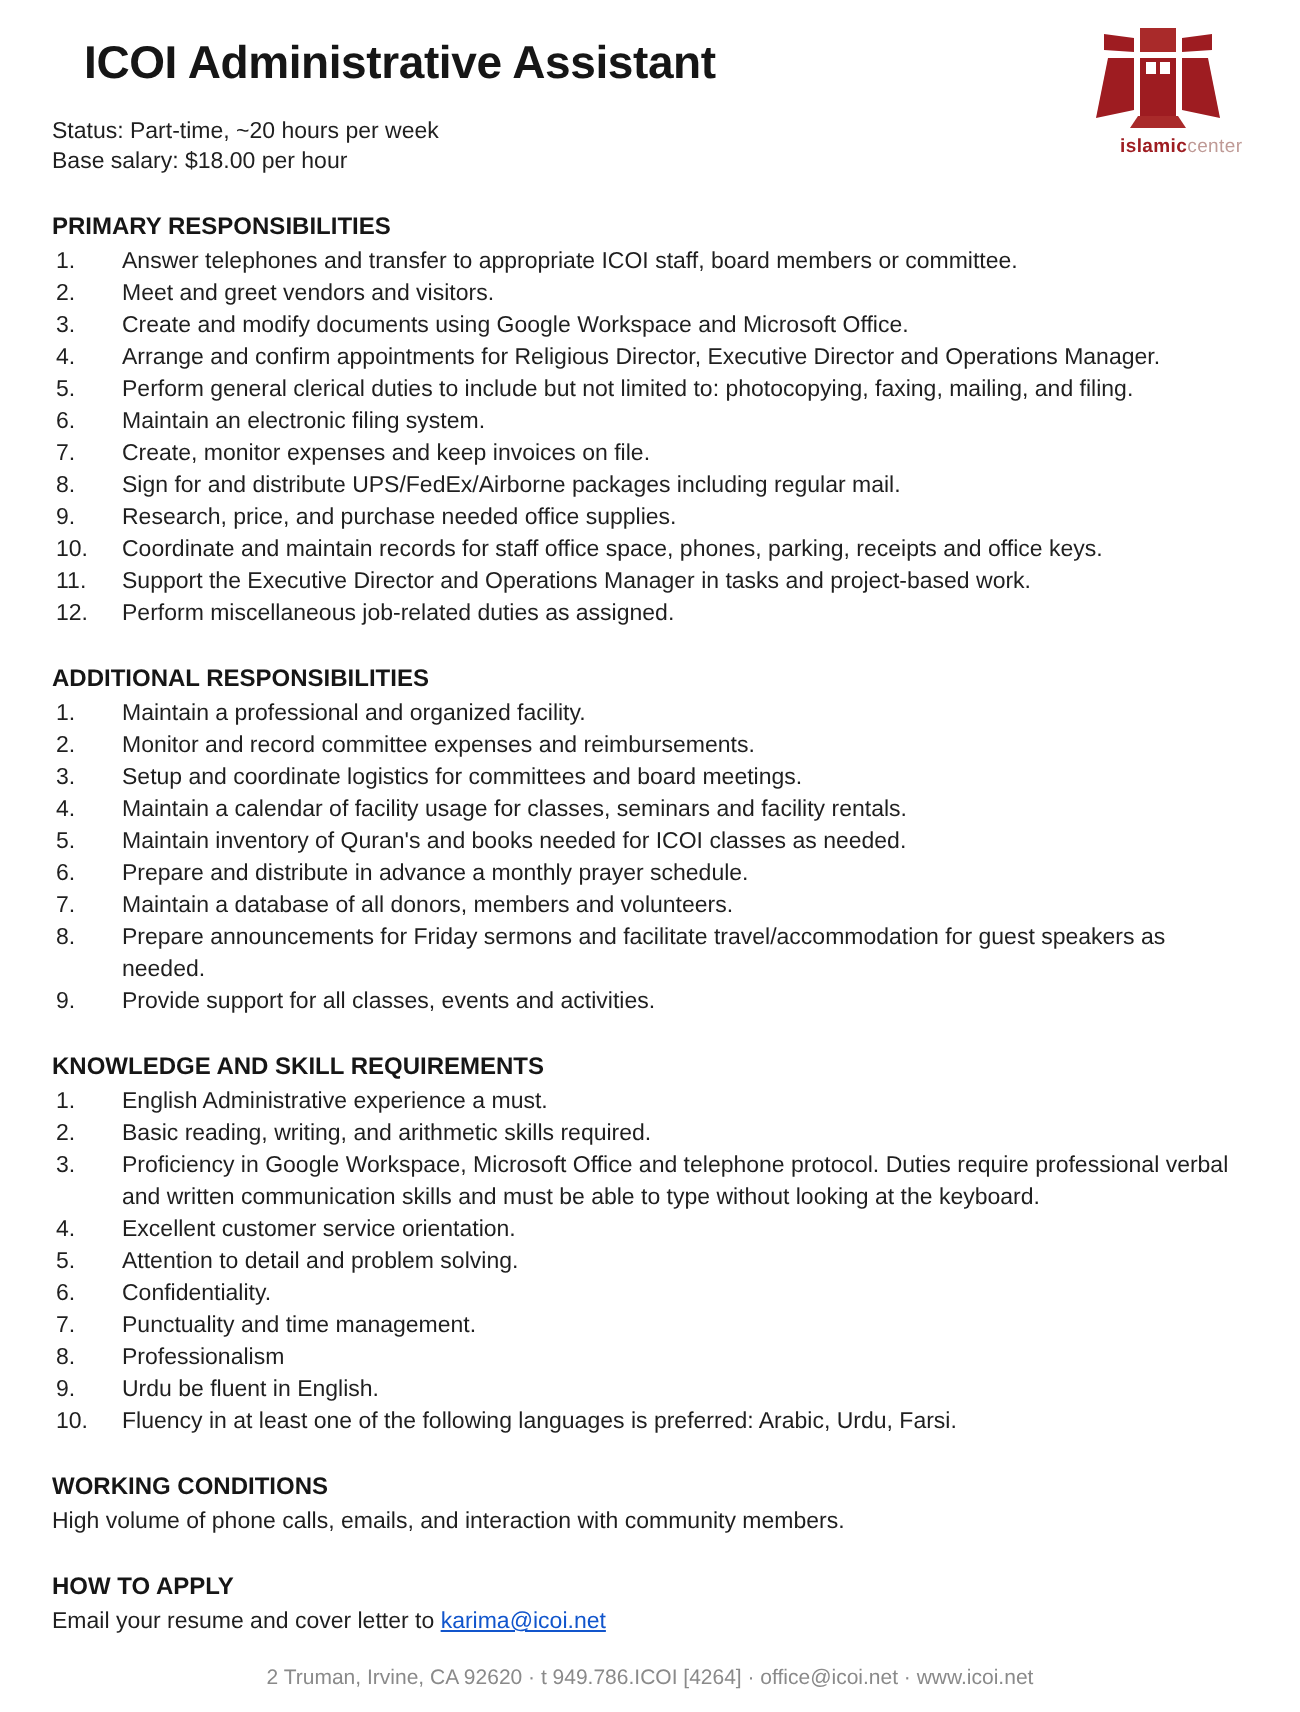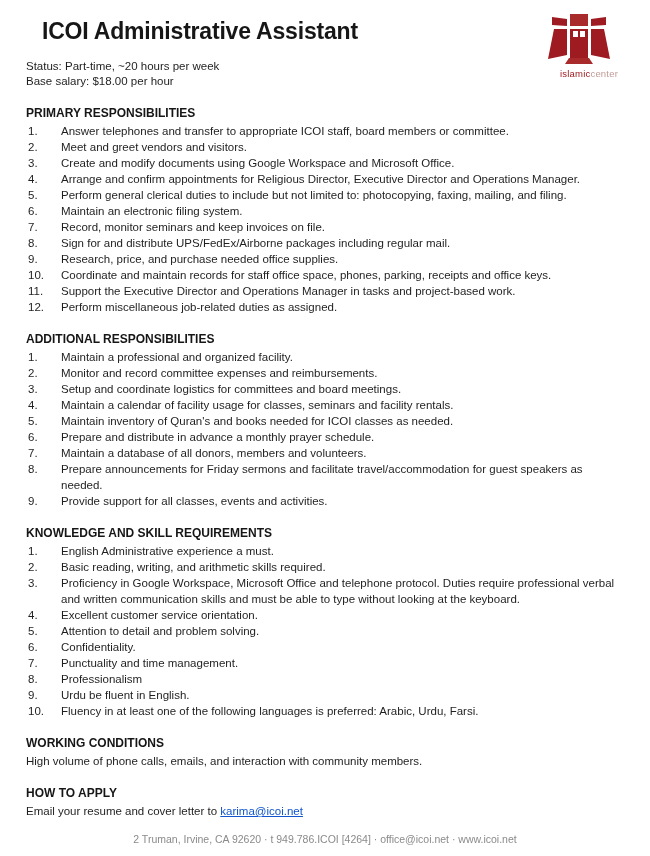--- a/index.html
+++ b/index.html
@@ -37,21 +37,21 @@
     text-align: center;
   }
   .logo-block svg { display: block; margin: 0 auto 4px auto; }
   .logo-red   { fill: #9e1c21; }
   .logo-red2  { fill: #a92a2a; }
   .wordmark {
     font-size: 9.5px;
     letter-spacing: 0.2px;
     white-space: nowrap;
   }
-  .wm-strong { color: #9e1c21; font-weight: normal; padding-left: 44px; }
+  .wm-strong { color: #9e1c21; font-weight: bold; padding-left: 44px; }
   .wm-muted  { color: #bf9a96; margin-top: 44px; }
   
   .section { margin-top: 17px; }
   .section-heading {
     margin: 0 0 3px 0;
     font-size: 12px;
     font-weight: bold;
     color: #161616;
   }
   .num-list { margin: 0; padding: 0; }
@@ -136,21 +136,21 @@
       <div class="li-row">
           <span class="li-num">5.</span>
           <span class="li-text">Perform general clerical duties to include but not limited to: photocopying, faxing, mailing, and filing.</span>
         </div>
       <div class="li-row">
           <span class="li-num">6.</span>
           <span class="li-text">Maintain an electronic filing system.</span>
         </div>
       <div class="li-row">
           <span class="li-num">7.</span>
-          <span class="li-text">Record, monitor seminars and keep invoices on file.</span>
+          <span class="li-text">Create, monitor expenses and keep invoices on file.</span>
         </div>
       <div class="li-row">
           <span class="li-num">8.</span>
           <span class="li-text">Sign for and distribute UPS/FedEx/Airborne packages including regular mail.</span>
         </div>
       <div class="li-row">
           <span class="li-num">9.</span>
           <span class="li-text">Research, price, and purchase needed office supplies.</span>
         </div>
       <div class="li-row">

